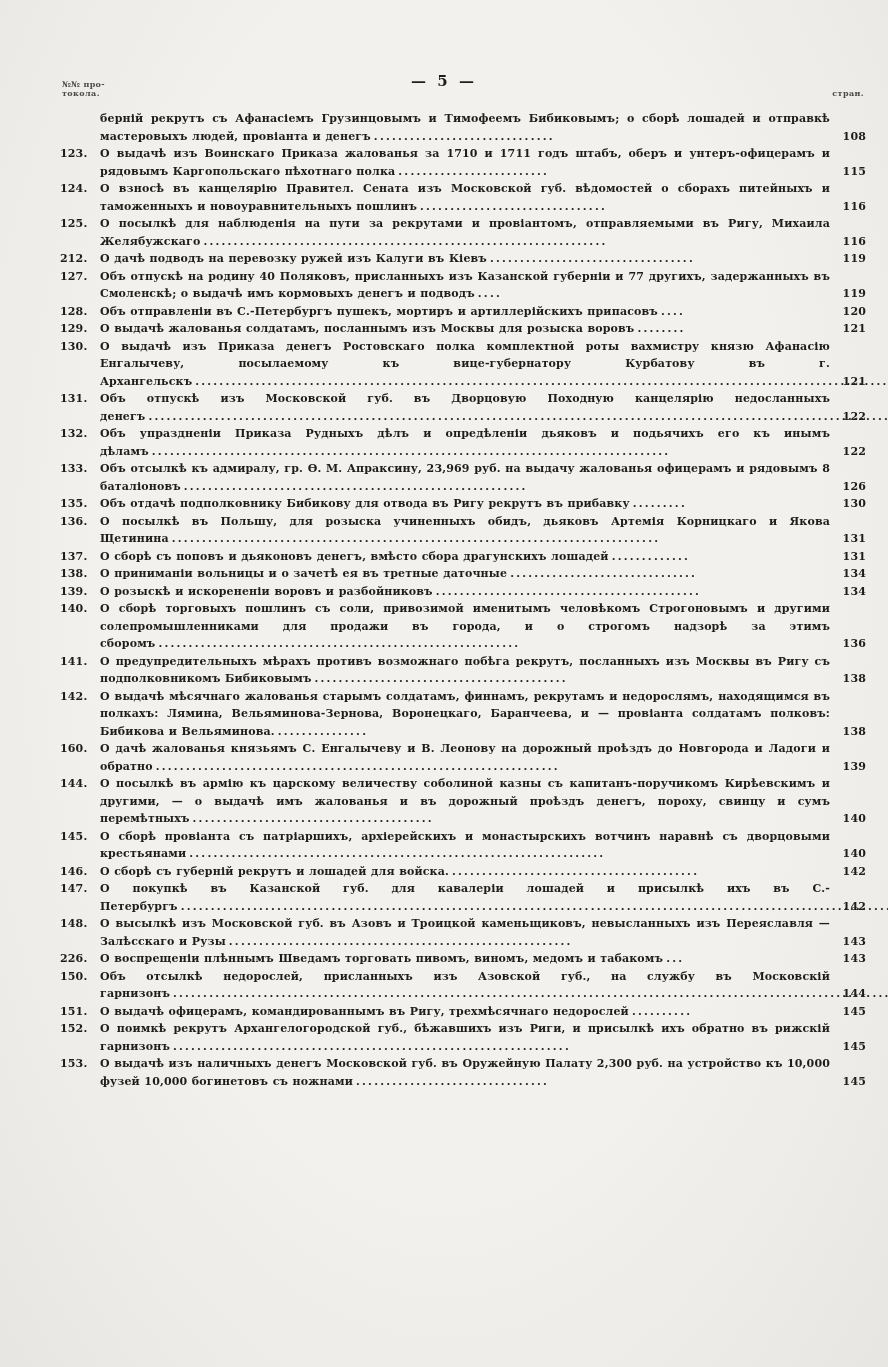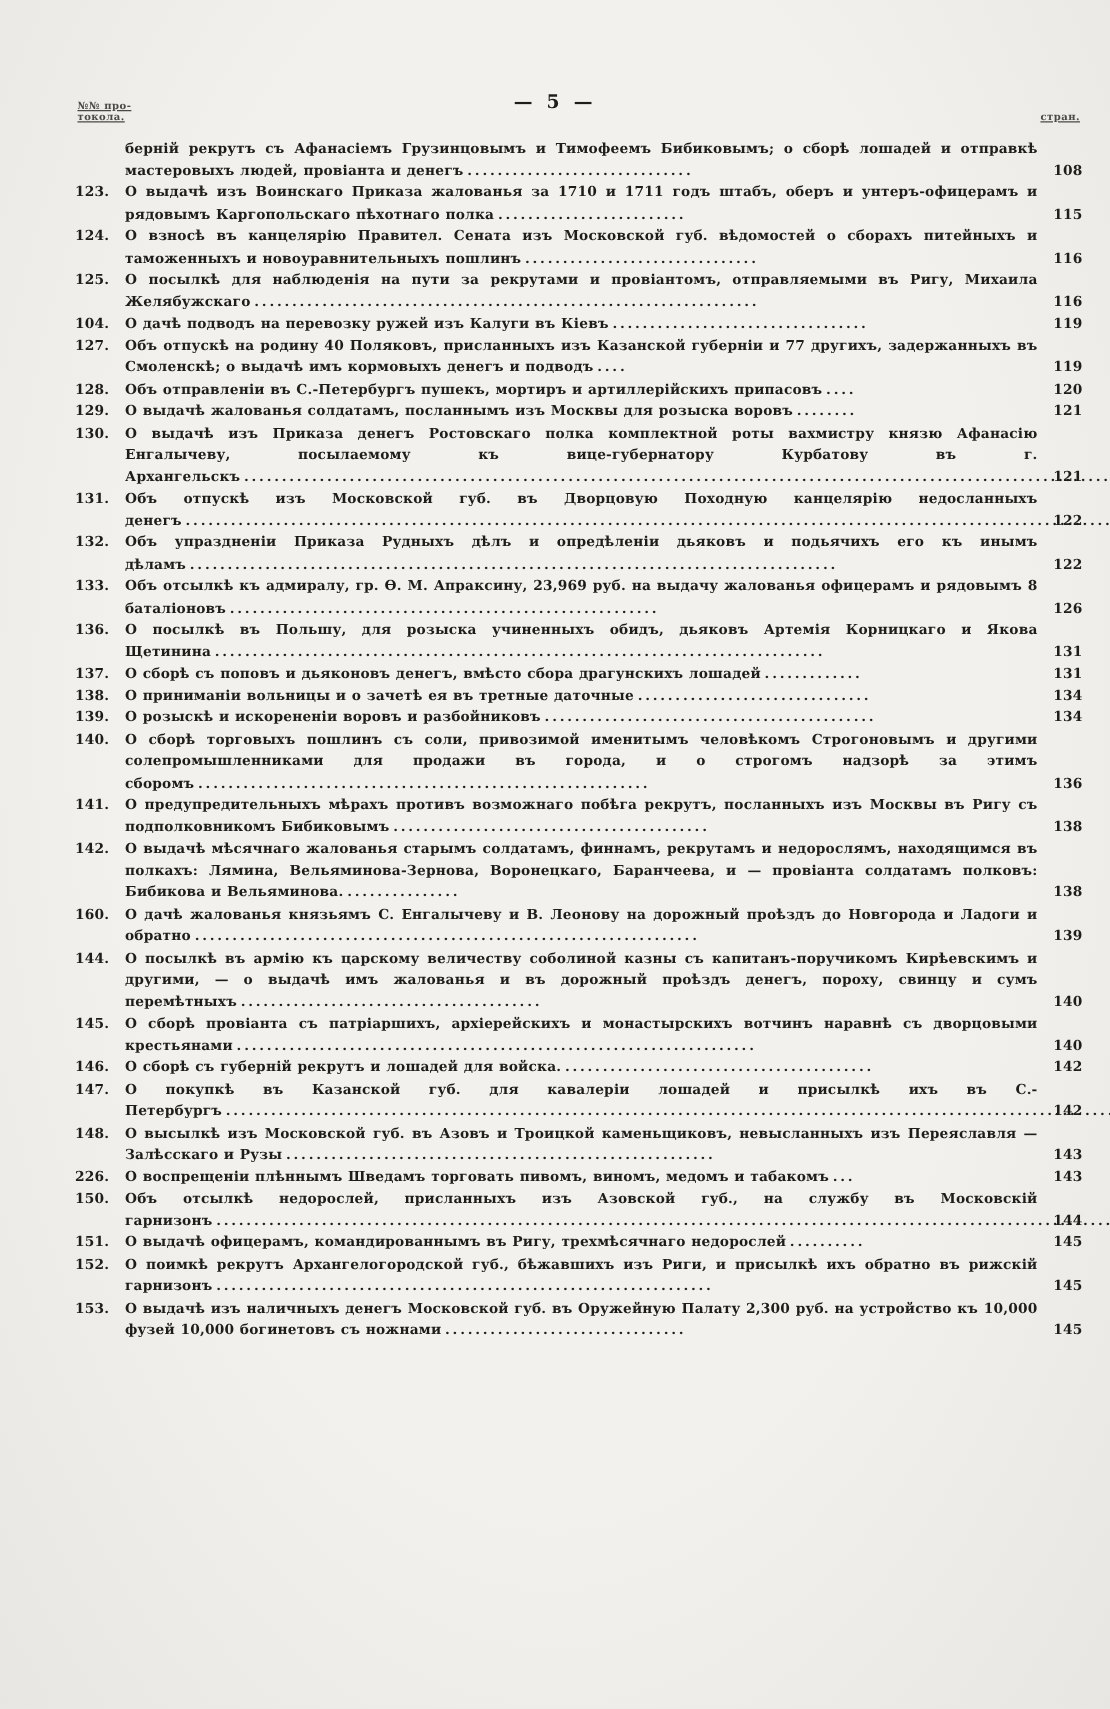--- a/index.html
+++ b/index.html
@@ -18,21 +18,21 @@
   }
   .head-row { position: relative; height: 106px; }
   .page-num {
     position: absolute; top: 72px; left: 0; right: 0;
     text-align: center;
     font-size: 15px; font-weight: bold; letter-spacing: 3px;
   }
   .col-head {
     position: absolute;
     font-size: 8px; font-weight: bold; color: #4a4945;
-    letter-spacing: 0.4px; line-height: 9px; text-decoration: underline;
+    letter-spacing: 0.4px; line-height: 9px;
   }
   .col-head.left { left: 62px; top: 80px; white-space: pre-line; }
   .col-head.right { right: 24px; top: 89px; }
   .toc { width: 806px; margin: 4px 22px 0 60px; }
   .entry {
     position: relative;
     padding-left: 40px; padding-right: 36px;
     text-align: justify;
     font-size: 11px; font-weight: bold;
     line-height: 17.5px;
@@ -51,28 +51,29 @@
     <div class="col-head left">№№ про-
 токола.</div>
     <div class="page-num">— 5 —</div>
     <div class="col-head right">стран.</div>
   </div>
   <div class="toc">
       <div class="entry"><span class="num"></span><span class="text">берній рекрутъ съ Афанасіемъ Грузинцовымъ и Тимофеемъ Бибиковымъ; о сборѣ лошадей и отправкѣ мастеровыхъ людей, провіанта и денегъ</span><span class="dots">..............................</span><span class="pg">108</span></div>
       <div class="entry"><span class="num">123.</span><span class="text">О выдачѣ изъ Воинскаго Приказа жалованья за 1710 и 1711 годъ штабъ, оберъ и унтеръ-офицерамъ и рядовымъ Каргопольскаго пѣхотнаго полка</span><span class="dots">.........................</span><span class="pg">115</span></div>
       <div class="entry"><span class="num">124.</span><span class="text">О взносѣ въ канцелярію Правител. Сената изъ Московской губ. вѣдомостей о сборахъ питейныхъ и таможенныхъ и новоуравнительныхъ пошлинъ</span><span class="dots">...............................</span><span class="pg">116</span></div>
       <div class="entry"><span class="num">125.</span><span class="text">О посылкѣ для наблюденія на пути за рекрутами и провіантомъ, отправляемыми въ Ригу, Михаила Желябужскаго</span><span class="dots">...................................................................</span><span class="pg">116</span></div>
-      <div class="entry"><span class="num">104.</span><span class="text">О дачѣ подводъ на перевозку ружей изъ Калуги въ Кіевъ</span><span class="dots">..................................</span><span class="pg">119</span></div>
+      <div class="entry"><span class="num">212.</span><span class="text">О дачѣ подводъ на перевозку ружей изъ Калуги въ Кіевъ</span><span class="dots">..................................</span><span class="pg">119</span></div>
       <div class="entry"><span class="num">127.</span><span class="text">Объ отпускѣ на родину 40 Поляковъ, присланныхъ изъ Казанской губерніи и 77 другихъ, задержанныхъ въ Смоленскѣ; о выдачѣ имъ кормовыхъ денегъ и подводъ</span><span class="dots">....</span><span class="pg">119</span></div>
       <div class="entry"><span class="num">128.</span><span class="text">Объ отправленіи въ С.-Петербургъ пушекъ, мортиръ и артиллерійскихъ припасовъ</span><span class="dots">....</span><span class="pg">120</span></div>
       <div class="entry"><span class="num">129.</span><span class="text">О выдачѣ жалованья солдатамъ, посланнымъ изъ Москвы для розыска воровъ</span><span class="dots">........</span><span class="pg">121</span></div>
       <div class="entry"><span class="num">130.</span><span class="text">О выдачѣ изъ Приказа денегъ Ростовскаго полка комплектной роты вахмистру князю Афанасію Енгалычеву, посылаемому къ вице-губернатору Курбатову въ г. Архангельскъ</span><span class="dots">............................................................................................................................................................................................................................</span><span class="pg">121</span></div>
       <div class="entry"><span class="num">131.</span><span class="text">Объ отпускѣ изъ Московской губ. въ Дворцовую Походную канцелярію недосланныхъ денегъ</span><span class="dots">............................................................................................................................................................................................................................</span><span class="pg">122</span></div>
       <div class="entry"><span class="num">132.</span><span class="text">Объ упраздненіи Приказа Рудныхъ дѣлъ и опредѣленіи дьяковъ и подьячихъ его къ инымъ дѣламъ</span><span class="dots">......................................................................................</span><span class="pg">122</span></div>
       <div class="entry"><span class="num">133.</span><span class="text">Объ отсылкѣ къ адмиралу, гр. Ѳ. М. Апраксину, 23,969 руб. на выдачу жалованья офицерамъ и рядовымъ 8 баталіоновъ</span><span class="dots">.........................................................</span><span class="pg">126</span></div>
+      <div class="entry"><span class="num">135.</span><span class="text">Объ отдачѣ подполковнику Бибикову для отвода въ Ригу рекрутъ въ прибавку</span><span class="dots">.........</span><span class="pg">130</span></div>
       <div class="entry"><span class="num">136.</span><span class="text">О посылкѣ въ Польшу, для розыска учиненныхъ обидъ, дьяковъ Артемія Корницкаго и Якова Щетинина</span><span class="dots">.................................................................................</span><span class="pg">131</span></div>
       <div class="entry"><span class="num">137.</span><span class="text">О сборѣ съ поповъ и дьяконовъ денегъ, вмѣсто сбора драгунскихъ лошадей</span><span class="dots">.............</span><span class="pg">131</span></div>
       <div class="entry"><span class="num">138.</span><span class="text">О приниманіи вольницы и о зачетѣ ея въ третные даточные</span><span class="dots">...............................</span><span class="pg">134</span></div>
       <div class="entry"><span class="num">139.</span><span class="text">О розыскѣ и искорененіи воровъ и разбойниковъ</span><span class="dots">............................................</span><span class="pg">134</span></div>
       <div class="entry"><span class="num">140.</span><span class="text">О сборѣ торговыхъ пошлинъ съ соли, привозимой именитымъ человѣкомъ Строгоновымъ и другими солепромышленниками для продажи въ города, и о строгомъ надзорѣ за этимъ сборомъ</span><span class="dots">............................................................</span><span class="pg">136</span></div>
       <div class="entry"><span class="num">141.</span><span class="text">О предупредительныхъ мѣрахъ противъ возможнаго побѣга рекрутъ, посланныхъ изъ Москвы въ Ригу съ подполковникомъ Бибиковымъ</span><span class="dots">..........................................</span><span class="pg">138</span></div>
       <div class="entry"><span class="num">142.</span><span class="text">О выдачѣ мѣсячнаго жалованья старымъ солдатамъ, финнамъ, рекрутамъ и недорослямъ, находящимся въ полкахъ: Лямина, Вельяминова-Зернова, Воронецкаго, Баранчеева, и — провіанта солдатамъ полковъ: Бибикова и Вельяминова.</span><span class="dots">...............</span><span class="pg">138</span></div>
       <div class="entry"><span class="num">160.</span><span class="text">О дачѣ жалованья князьямъ С. Енгалычеву и В. Леонову на дорожный проѣздъ до Новгорода и Ладоги и обратно</span><span class="dots">...................................................................</span><span class="pg">139</span></div>
       <div class="entry"><span class="num">144.</span><span class="text">О посылкѣ въ армію къ царскому величеству соболиной казны съ капитанъ-поручикомъ Кирѣевскимъ и другими, — о выдачѣ имъ жалованья и въ дорожный проѣздъ денегъ, пороху, свинцу и сумъ перемѣтныхъ</span><span class="dots">........................................</span><span class="pg">140</span></div>
       <div class="entry"><span class="num">145.</span><span class="text">О сборѣ провіанта съ патріаршихъ, архіерейскихъ и монастырскихъ вотчинъ наравнѣ съ дворцовыми крестьянами</span><span class="dots">.....................................................................</span><span class="pg">140</span></div>

